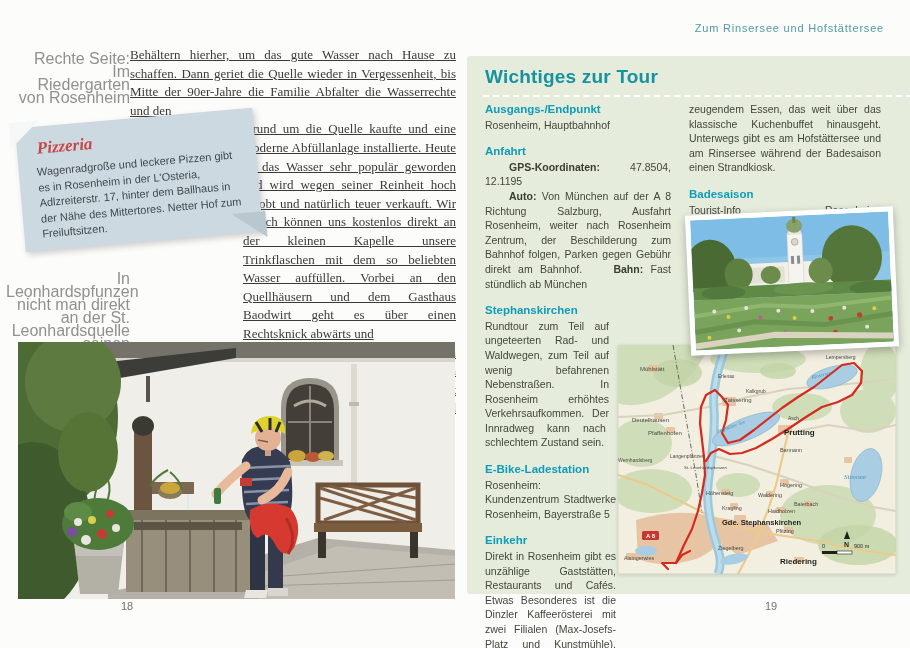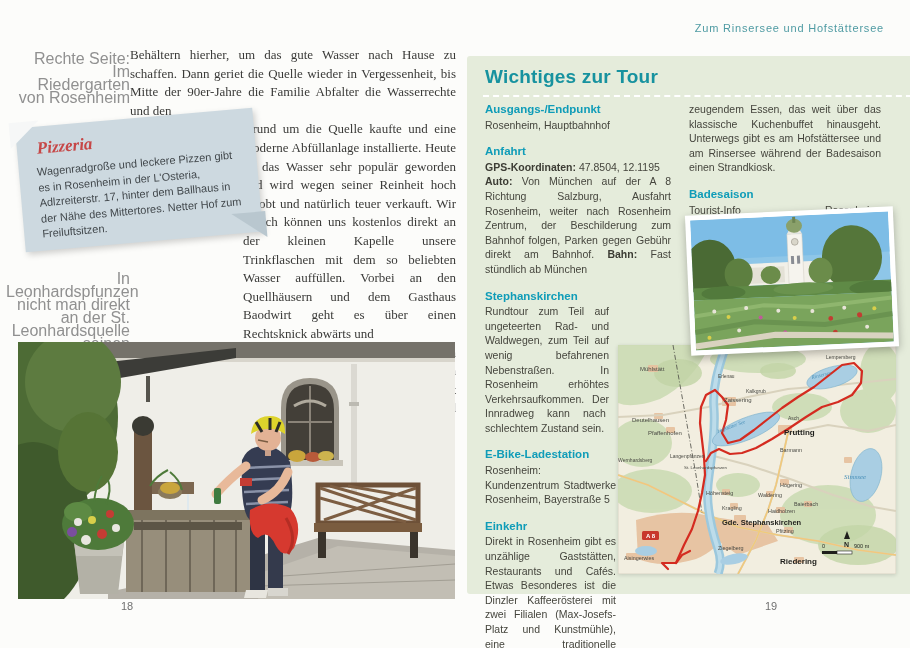--- a/index.html
+++ b/index.html
@@ -23,21 +23,21 @@
   }
   .caption-top{left:18px;top:52px;width:112px;}
   .caption-bottom{left:6px;top:272px;width:124px;}
 
   .main-text{
     left:130px;top:46px;width:326px;
     font-family:"Liberation Serif",serif;
     font-size:13px;line-height:18.6px;color:#3a3a38;
     text-align:justify;
   }
-  .main-text p{margin:0;}
+  .main-text p{margin:0;text-decoration:underline;}
   .main-text p.indent-right{margin-left:113px;}
 
   .sticky-note{
     left:20px;top:118px;width:238px;height:124px;
     background:#cdd9e0;
     transform:rotate(-5deg);
     box-shadow:2px 3px 6px rgba(0,0,0,.18);
     padding:10px 14px 0 18px;box-sizing:border-box;
   }
   .sticky-note::before{ 
@@ -80,21 +80,21 @@
   }
   .col{position:absolute;top:46px;font-size:10.5px;line-height:14.6px;color:#45453d;}
   .col-left{left:18px;width:186px;}
   .col-right{left:222px;width:192px;}
   .section{margin-bottom:12px;}
   .section h4{
     margin:0 0 1px 0;font-size:11.5px;color:#0f9cb8;font-weight:bold;
   }
   .section p{margin:0;text-align:justify;}
   .section.narrow{width:131px;}
-  .inline-b{font-weight:bold;color:#3c3c34;}
+  .inline-b{font-weight:bold;color:#3c3c34;margin-left:24px;}
   .tc-spacer{float:right;width:62px;height:34px;margin-top:58px;}
 
   
   .photo-garden{
     left:688px;top:211px;width:198px;height:130px;
     background:#fff;padding:5px;box-sizing:content-box;
     transform:rotate(-2.6deg);
     box-shadow:0 3px 8px rgba(0,0,0,.28);
     z-index:5;
   }

